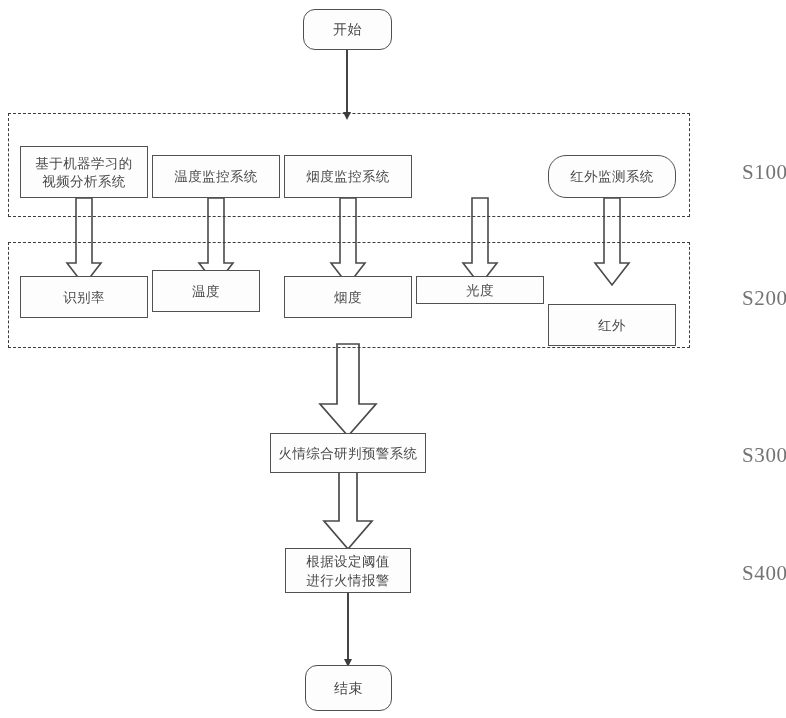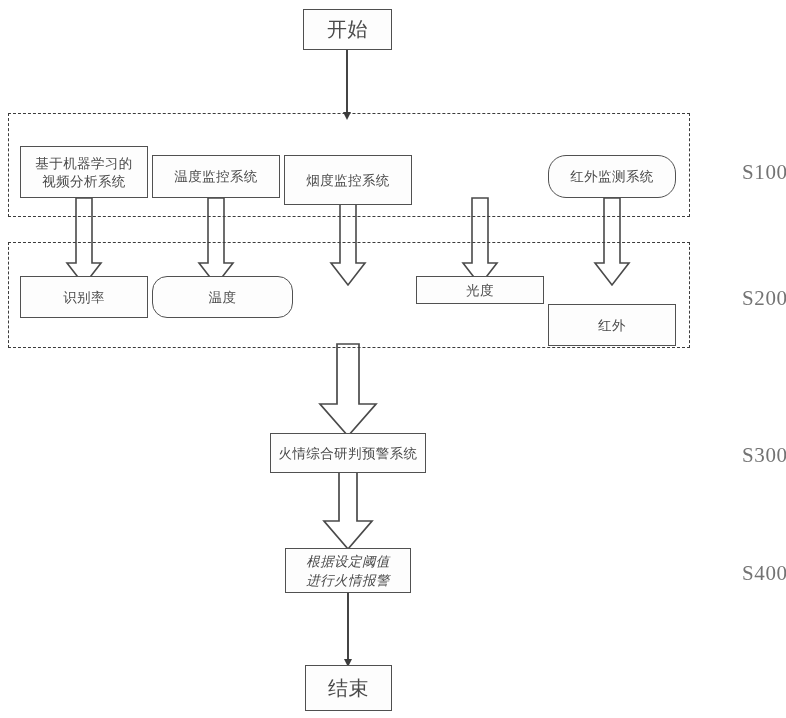--- a/index.html
+++ b/index.html
@@ -32,23 +32,23 @@
     justify-content: center;
     text-align: center;
     color: #4a4a4a;
     background: #fdfdfd;
     border: 1.6px solid #515151;
     line-height: 1.35;
     letter-spacing: 0.4px;
     z-index: 3;
   }
   .node.terminal {
-    border-radius: 0;
+    border-radius: 12px;
     border: 1.6px solid #4f4f4f;
-    font-size: 20px;
+    font-size: 14px;
   }
   .node.proc {
     font-size: 13.5px;
   }
   .node .lbl {
     display: block;
     white-space: pre-line;
   }
   .group {
     position: absolute;
@@ -115,45 +115,48 @@
     <span class="lbl">开始</span>
   </div>
 
   <div class="node proc" style="left:20px; top:146px; width:128px; height:52px;">
     <span class="lbl">基于机器学习的
 视频分析系统</span>
   </div>
   <div class="node proc" style="left:152px; top:155px; width:128px; height:43px;">
     <span class="lbl">温度监控系统</span>
   </div>
-  <div class="node proc" style="left:284px; top:155px; width:128px; height:50px;">
+  <div class="node proc" style="left:284px; top:155px; width:128px; height:43px;">
     <span class="lbl">烟度监控系统</span>
   </div>
   <div class="node proc" style="left:548px; top:155px; width:128px; height:43px;border-radius:18px;">
     <span class="lbl">红外监测系统</span>
   </div>
 
   <div class="node proc" style="left:20px; top:276px; width:128px; height:42px;">
     <span class="lbl">识别率</span>
   </div>
-  <div class="node proc" style="left:152px; top:276px; width:141px; height:42px;border-radius:15px;">
+  <div class="node proc" style="left:152px; top:270px; width:108px; height:42px;">
     <span class="lbl">温度</span>
+  </div>
+  <div class="node proc" style="left:284px; top:276px; width:128px; height:42px;">
+    <span class="lbl">烟度</span>
   </div>
   <div class="node proc" style="left:416px; top:276px; width:128px; height:28px;">
     <span class="lbl">光度</span>
   </div>
   <div class="node proc" style="left:548px; top:276px; width:128px; height:42px;margin-top:28px;">
     <span class="lbl">红外</span>
   </div>
 
   <div class="node proc" style="left:270px; top:433px; width:156px; height:40px;">
     <span class="lbl">火情综合研判预警系统</span>
   </div>
 
-  <div class="node proc" style="left:285px; top:548px; width:126px; height:45px;font-style:italic;">
+  <div class="node proc" style="left:285px; top:548px; width:126px; height:45px;">
     <span class="lbl">根据设定阈值
 进行火情报警</span>
   </div>
 
   <div class="node terminal" style="left:305px; top:665px; width:87px; height:46px;">
     <span class="lbl">结束</span>
   </div>
 
   <div class="steplabel" style="left:742px; top:160px;">
     <span>S100</span>

